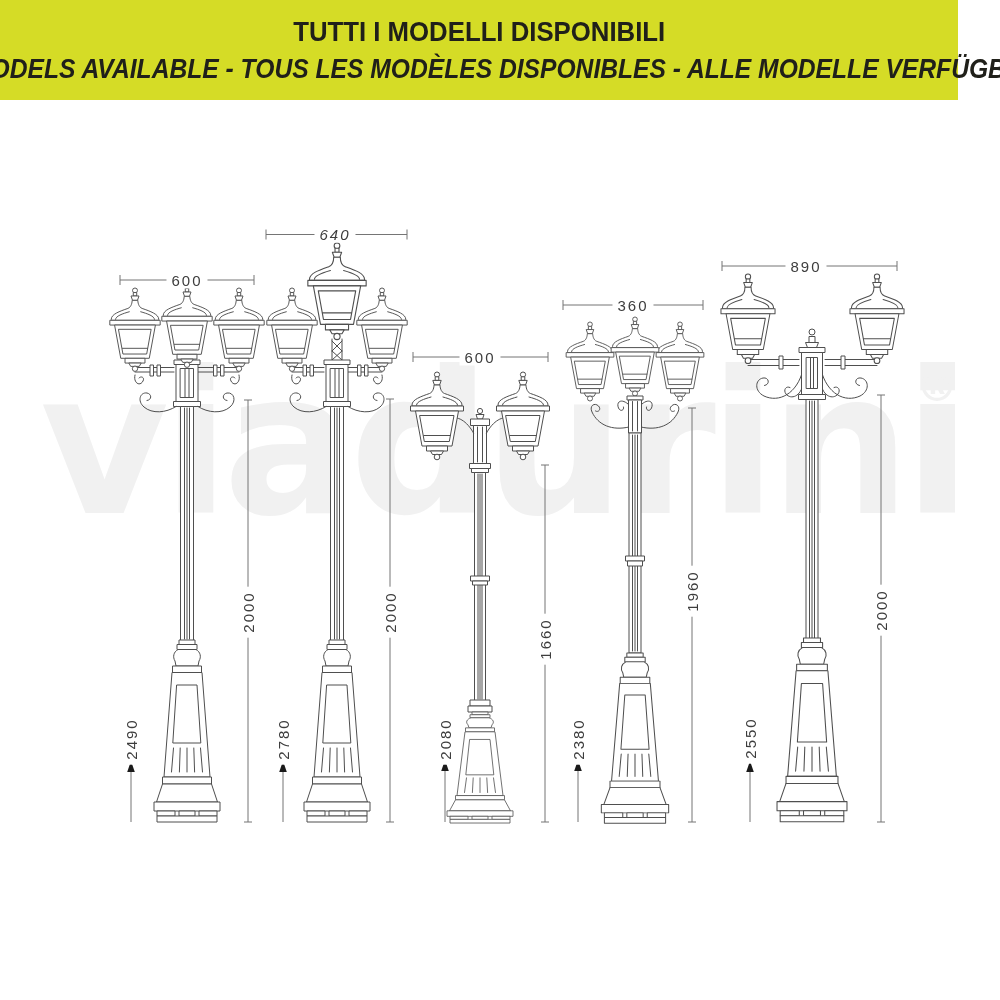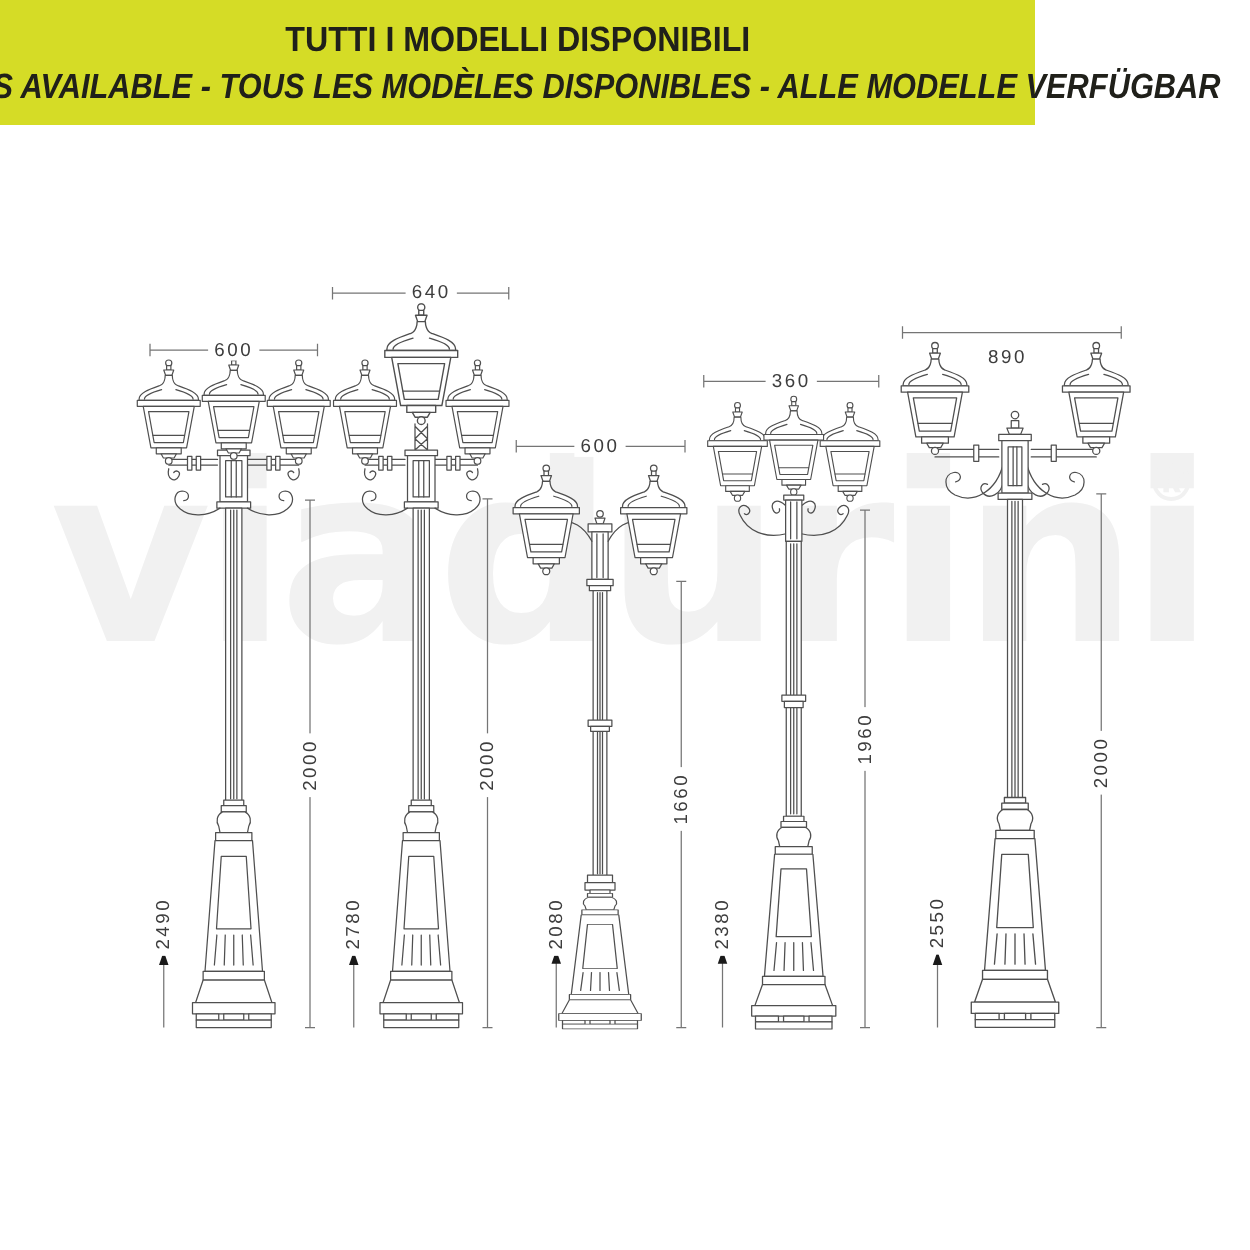--- a/index.html
+++ b/index.html
@@ -1,20 +1,20 @@
 <!DOCTYPE html>
 <html><head>
 <meta charset="utf-8">
 <style>
   html,body{margin:0;padding:0;}
   body{width:1000px;height:1000px;background:#ffffff;overflow:hidden;
        font-family:"Liberation Sans", sans-serif;position:relative;}
 
   
-  .banner{position:absolute;left:0;top:0;width:828px;height:100px;z-index:5;
+  .banner{position:absolute;left:0;top:0;width:958px;height:100px;z-index:5;
           display:flex;flex-direction:column;align-items:center;justify-content:center;gap:5px;}
   .banner-title{font-weight:bold;font-size:28px;letter-spacing:0px;white-space:nowrap;
                 transform:scaleX(0.92);transform-origin:center;}
   .banner-subtitle{font-weight:bold;font-style:italic;font-size:28px;white-space:nowrap;
                 transform:scaleX(0.88);transform-origin:center;}
 
   
   .watermark{position:absolute;left:40px;top:346px;z-index:0;
              font-family:"DejaVu Sans", sans-serif;font-weight:bold;
              font-size:198px;line-height:1;letter-spacing:-7px;user-select:none;}
@@ -220,27 +220,27 @@
     <path class="dim" d="M881,395 V822 M877,395 H885 M877,822 H885"></path>
     <path class="dim" d="M750,768 V822"></path>
     <polygon class="dimhead" points="750,761 746.2,772 753.8,772"></polygon>
   </g>
 </svg>
 
 <div class="hlabel" style="left:187px;top:280px;">600</div>
 <div class="vlabel" style="left:248px;top:612px;">2000</div>
 <div class="vlabel" style="left:131px;top:739px;">2490</div>
 
-<div class="hlabel" style="left:345px;top:234px;">640</div>
+<div class="hlabel" style="left:335px;top:234px;font-style:italic;">640</div>
 <div class="vlabel" style="left:390px;top:612px;">2000</div>
 <div class="vlabel" style="left:283px;top:739px;">2780</div>
 
 <div class="hlabel" style="left:480px;top:357px;">600</div>
 <div class="vlabel" style="left:545px;top:639px;">1660</div>
 <div class="vlabel" style="left:445px;top:739px;">2080</div>
 
 <div class="hlabel" style="left:633px;top:305px;">360</div>
 <div class="vlabel" style="left:692px;top:591px;">1960</div>
 <div class="vlabel" style="left:578px;top:739px;">2380</div>
 
-<div class="hlabel" style="left:806px;top:266px;margin-top:20px;">890</div>
+<div class="hlabel" style="left:806px;top:266px;">890</div>
 <div class="vlabel" style="left:881px;top:610px;">2000</div>
 <div class="vlabel" style="left:750px;top:738px;">2550</div>
 
 </body></html>

